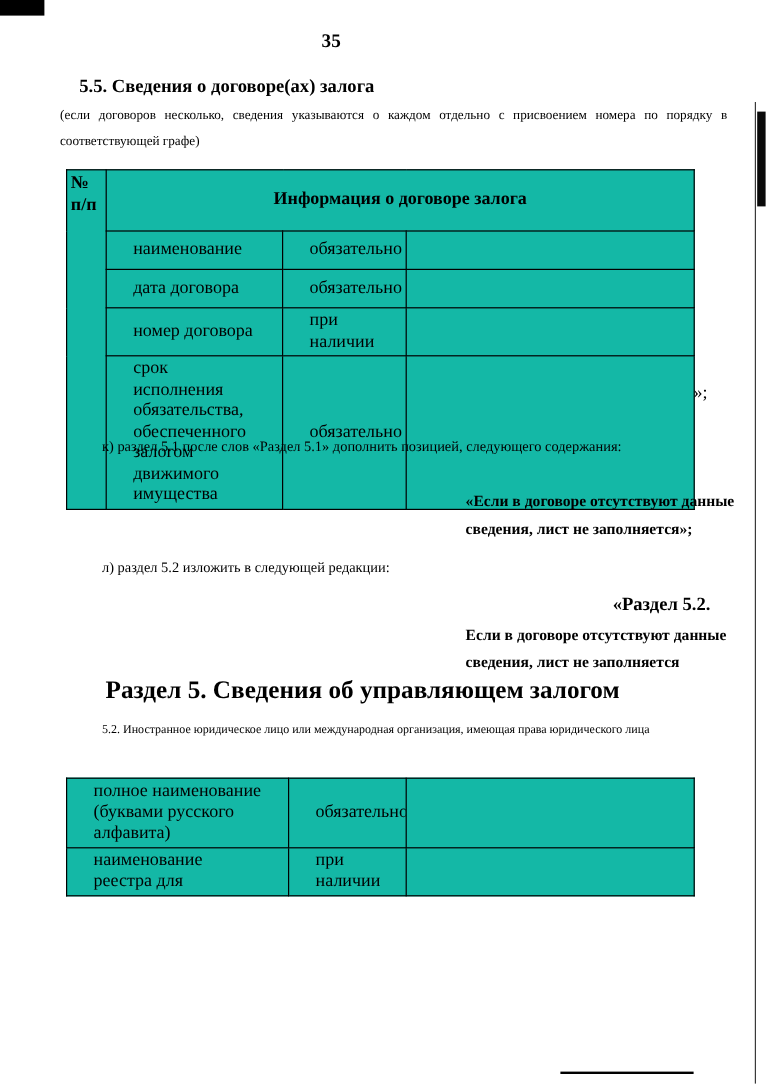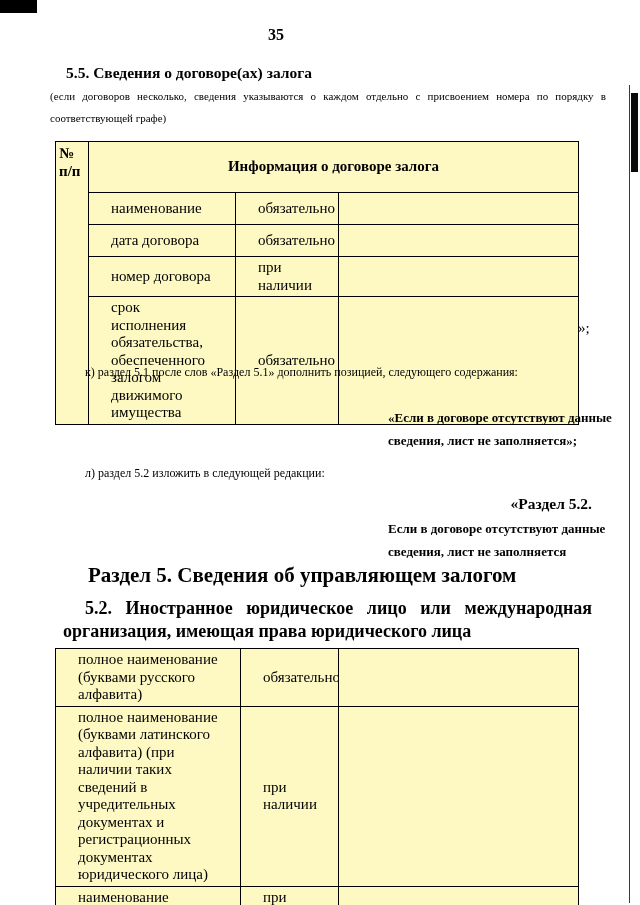--- a/index.html
+++ b/index.html
@@ -1,38 +1,38 @@
 <!DOCTYPE html>
 <html><head>
 <meta charset="utf-8">
 <style>
   html,body{margin:0;padding:0;}
   body{width:640px;height:905px;background:#ffffff;font-family:"Liberation Serif","DejaVu Serif",serif;color:#000;position:relative;overflow:hidden;}
   .abs{position:absolute;}
   .page-number{top:26px;left:0;width:552px;text-align:center;font-size:16px;font-weight:bold;}
   .h41{top:64px;left:66px;font-size:15.5px;font-weight:bold;}
   .note{top:85px;left:50px;width:556px;font-size:11px;line-height:22px;text-align:justify;}
-  table{border-collapse:collapse;table-layout:fixed;background:#fef9c3;position:absolute;}
+  table{border-collapse:collapse;table-layout:fixed;background:#14b8a6;position:absolute;}
   td{border:1px solid #000;padding:2px 22px;font-size:15px;line-height:17.5px;vertical-align:middle;overflow:hidden;}
   .t1{top:141px;left:55px;width:523px;}
   .t2{top:648px;left:55px;width:523px;}
   .thead{font-weight:bold;text-align:center;}
   .numcol{vertical-align:top;padding:2px 3px;font-weight:bold;text-align:left;line-height:18px;}
   .h46{height:46px;} .h27{height:27px;} .h71{height:71px;}
   .h24{height:24px;} .h44{height:44px;} .h106{height:106px;}
   .after-mark{top:320px;left:578px;font-size:15px;}
   .para{font-size:12px;line-height:24px;text-align:justify;}
   .para-k{top:360px;left:63px;width:529px;text-indent:22px;}
   .para-l{top:461px;left:63px;width:529px;text-indent:22px;}
   .quote{font-size:13px;font-weight:bold;line-height:23px;}
   .quote-k{top:406px;left:388px;width:224px;}
   .quote-l-title{top:495px;left:292px;width:300px;text-align:right;font-weight:bold;font-size:15.5px;}
   .quote-l-text{top:517px;left:388px;width:224px;}
   .sec5{top:563px;left:88px;font-size:21px;font-weight:bold;}
-  .sec52{top:597px;left:63px;width:529px;font-size:18px;font-weight:bold;text-align:justify;text-indent:22px;line-height:23px;}
+  .sec52{top:597px;left:63px;width:529px;font-size:10px;font-weight:normal;text-align:justify;text-indent:22px;line-height:23px;}
   .corner-mark{top:0;left:0;width:37px;height:13px;background:#000;}
   .edge-line{top:85px;left:629px;width:1px;height:818px;background:#3a3a3a;}
   .edge-mark{top:93px;left:631px;width:7px;height:79px;background:#0a0a0a;}
   .bottom-line{top:893px;left:467px;width:111px;height:2px;background:#000;}
 </style>
 </head>
 <body>
 
 <div class="abs corner-mark"></div>
 <div class="abs edge-line"></div>
@@ -97,23 +97,18 @@
       <col style="width:98px">
       <col style="width:240px">
     </colgroup>
   <tbody>
   <tr>
     <td class="h44">полное наименование (буквами русского алфавита)</td>
     <td>обязательно</td>
     <td></td>
   </tr>
   <tr>
-    <td class="h106">полное наименование (буквами латинского алфавита) (при наличии таких сведений в учредительных документах и регистрационных документах юридического лица)</td>
-    <td>при наличии</td>
-    <td></td>
-  </tr>
-  <tr>
     <td class="h27">наименование реестра для</td>
     <td>при наличии</td>
     <td></td>
   </tr>
 </tbody>
   </table>
 
 </body></html>

